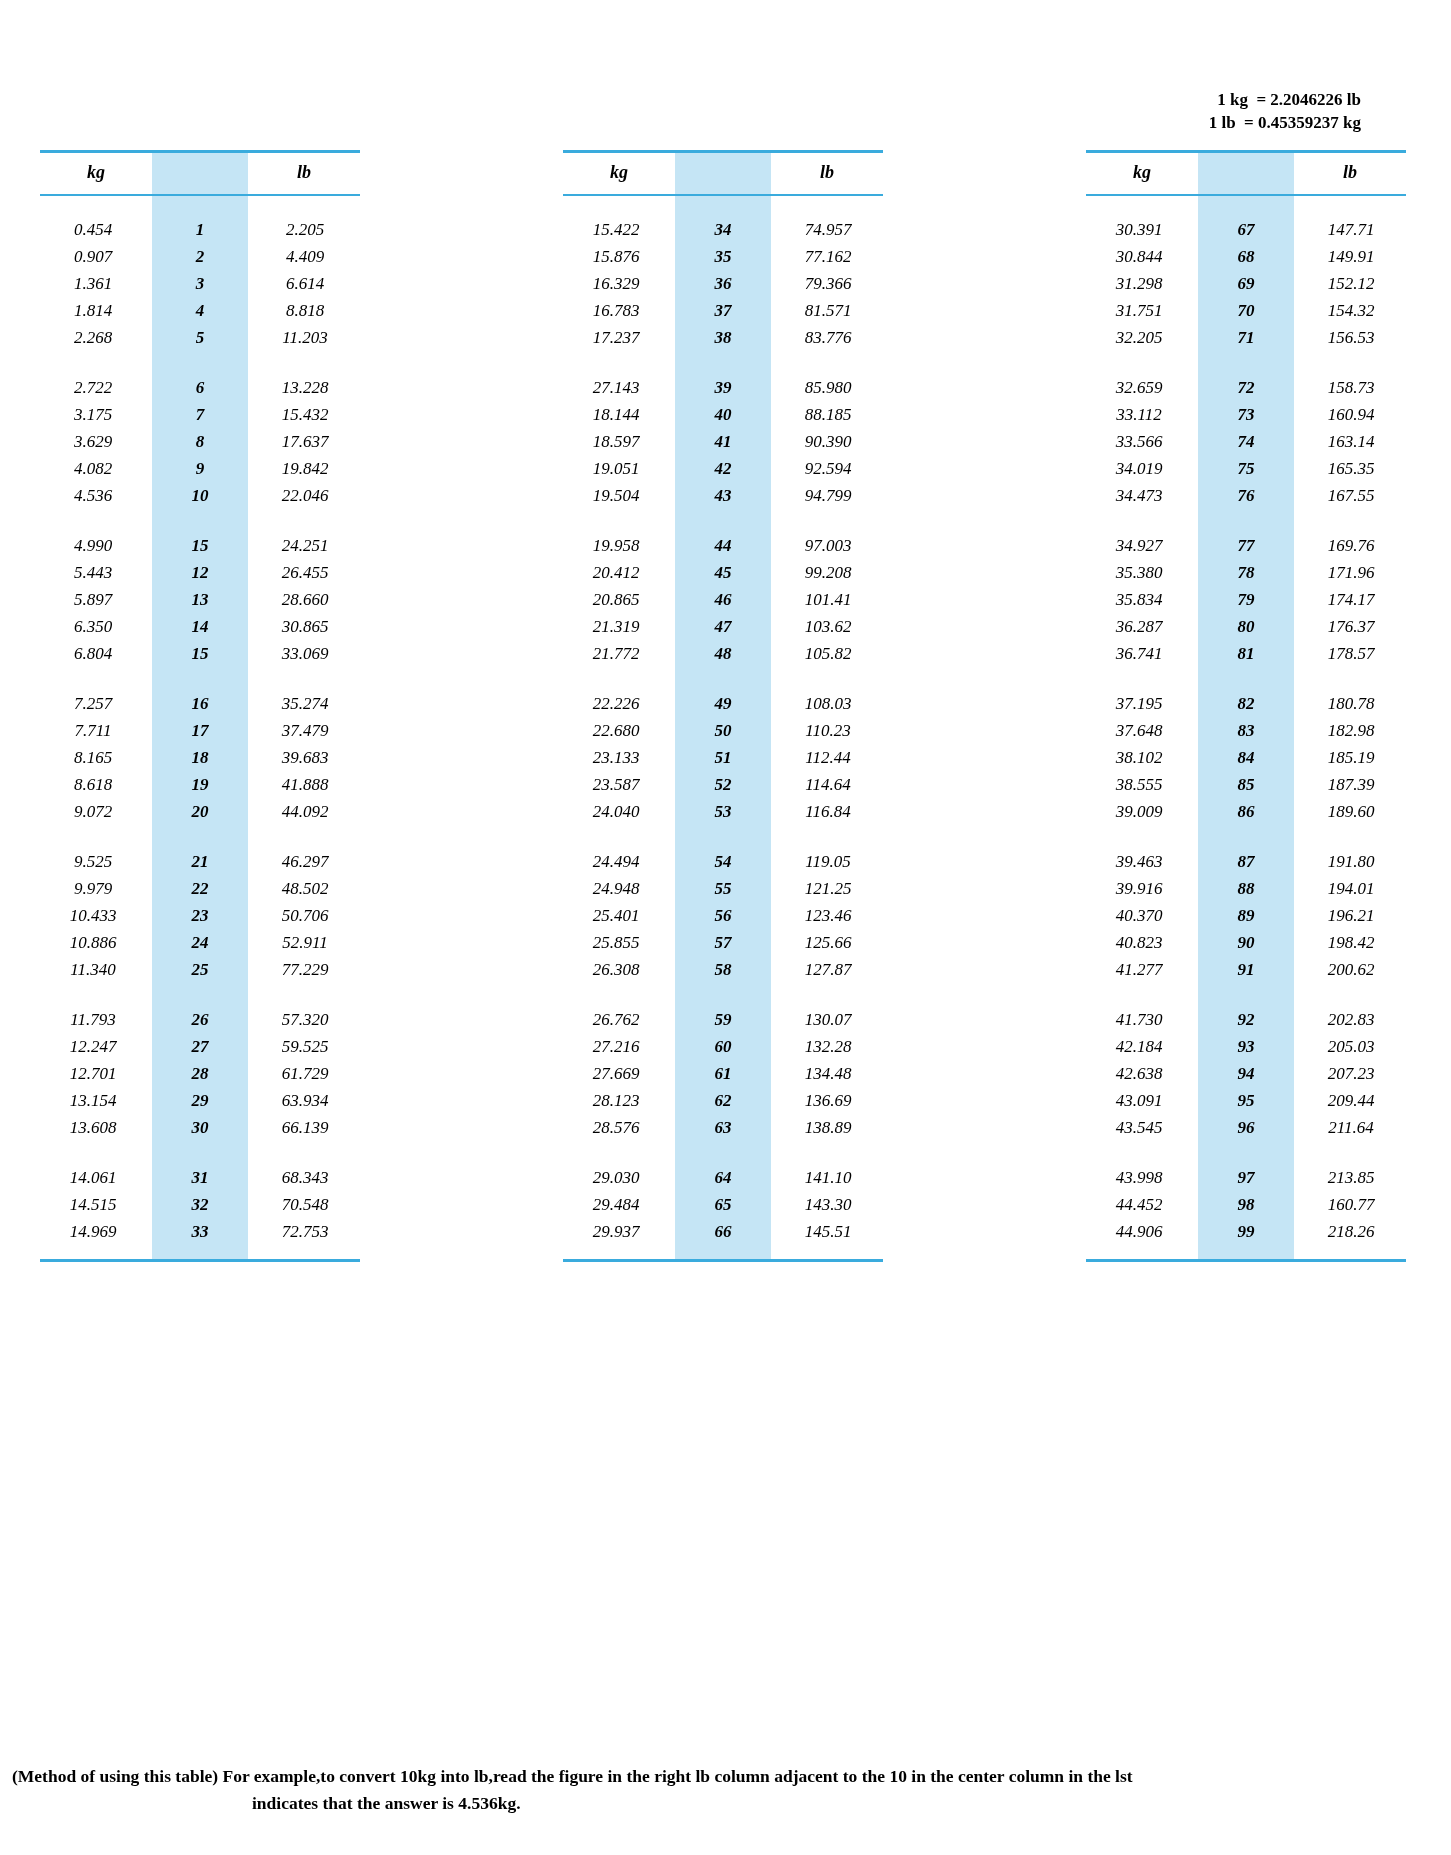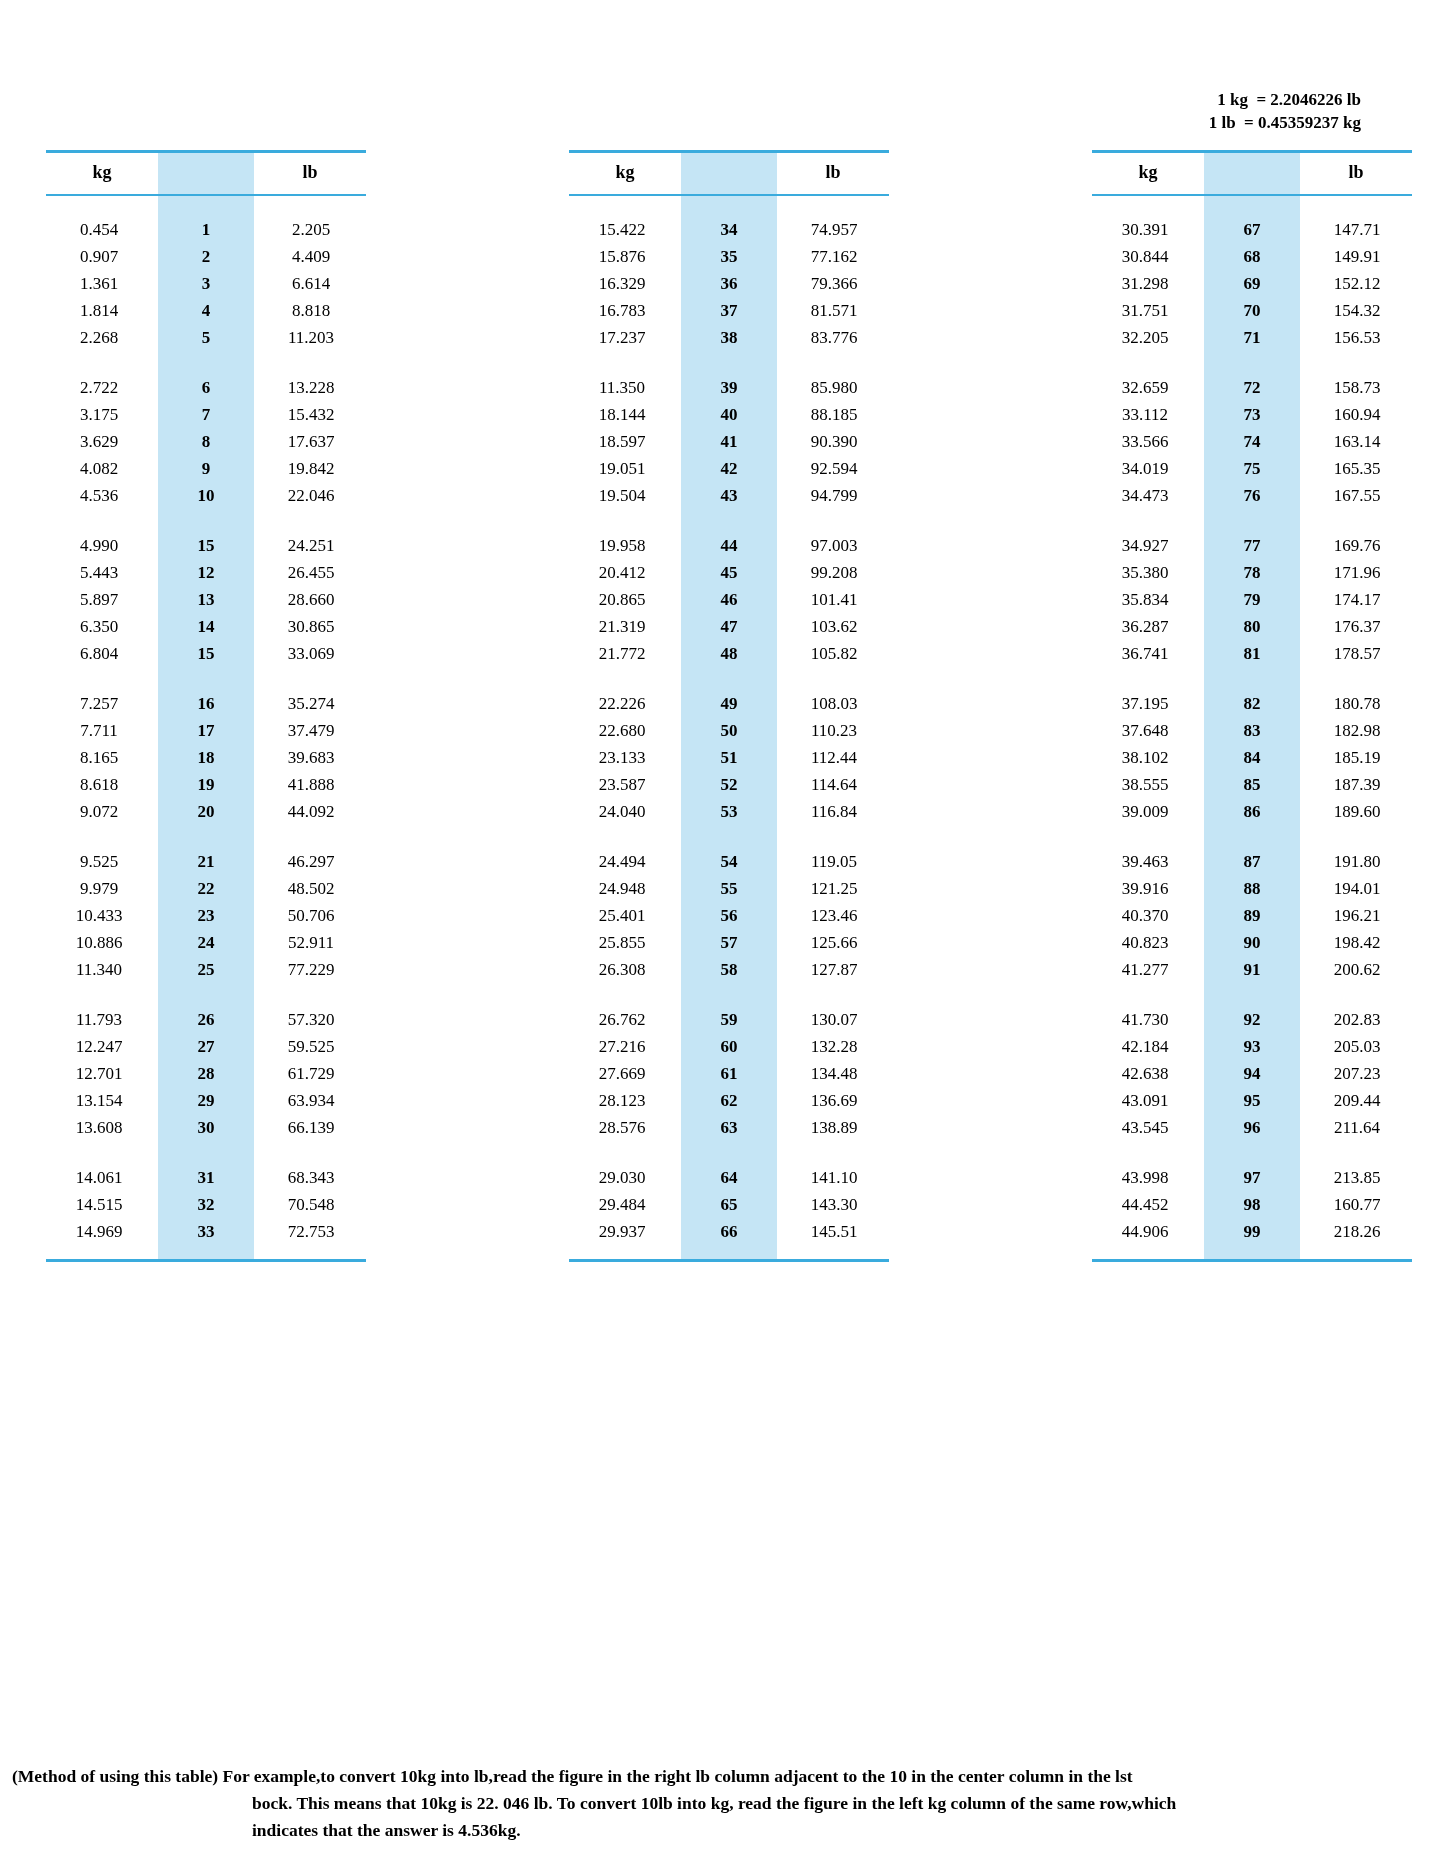--- a/index.html
+++ b/index.html
@@ -39,25 +39,26 @@
     font-weight: bold;
     line-height: 23px;
     font-family: "Liberation Serif", serif;
   }
   .factors .fline {
     white-space: pre;
   }
   .tables {
     position: absolute;
     top: 150px;
-    left: 46px;
+    left: 40px;
     width: 1375px;
     display: flex;
     flex-direction: row;
     justify-content: flex-start;
+    font-style: italic;
   }
   .tblwrap {
     width: 320px;
     margin-right: 203px;
     position: relative;
   }
   .tblwrap:last-child {
     margin-right: 0;
   }
   table.conv {
@@ -418,21 +419,21 @@
               <td class="kg">17.237</td>
               <td class="idx">38</td>
               <td class="lb">83.776</td>
             </tr>
             <tr class="spacer">
               <td></td>
               <td class="idx"></td>
               <td></td>
             </tr>
             <tr>
-              <td class="kg">11.350</td>
+              <td class="kg">27.143</td>
               <td class="idx">39</td>
               <td class="lb">85.980</td>
             </tr>
             <tr>
               <td class="kg">18.144</td>
               <td class="idx">40</td>
               <td class="lb">88.185</td>
             </tr>
             <tr>
               <td class="kg">18.597</td>
@@ -819,17 +820,16 @@
               <td></td>
             </tr>
           </tbody>
         </table>
         <div class="botrule"></div>
       </div>
     </div>
 
   <div class="note">
     <div class="l1">(Method of using this table) For example,to convert 10kg into lb,read the  figure in the right lb column adjacent to the 10 in the center column in the lst</div>
-    <div class="l2">bock. This means that 10kg is 22. 046  lb. To convert 10lb  into  kg, read the figure in the left kg column of  the same row,which</div>
     <div class="l3">indicates that the answer is 4.536kg.</div>
   </div>
 
 </div>
 
 </body></html>

